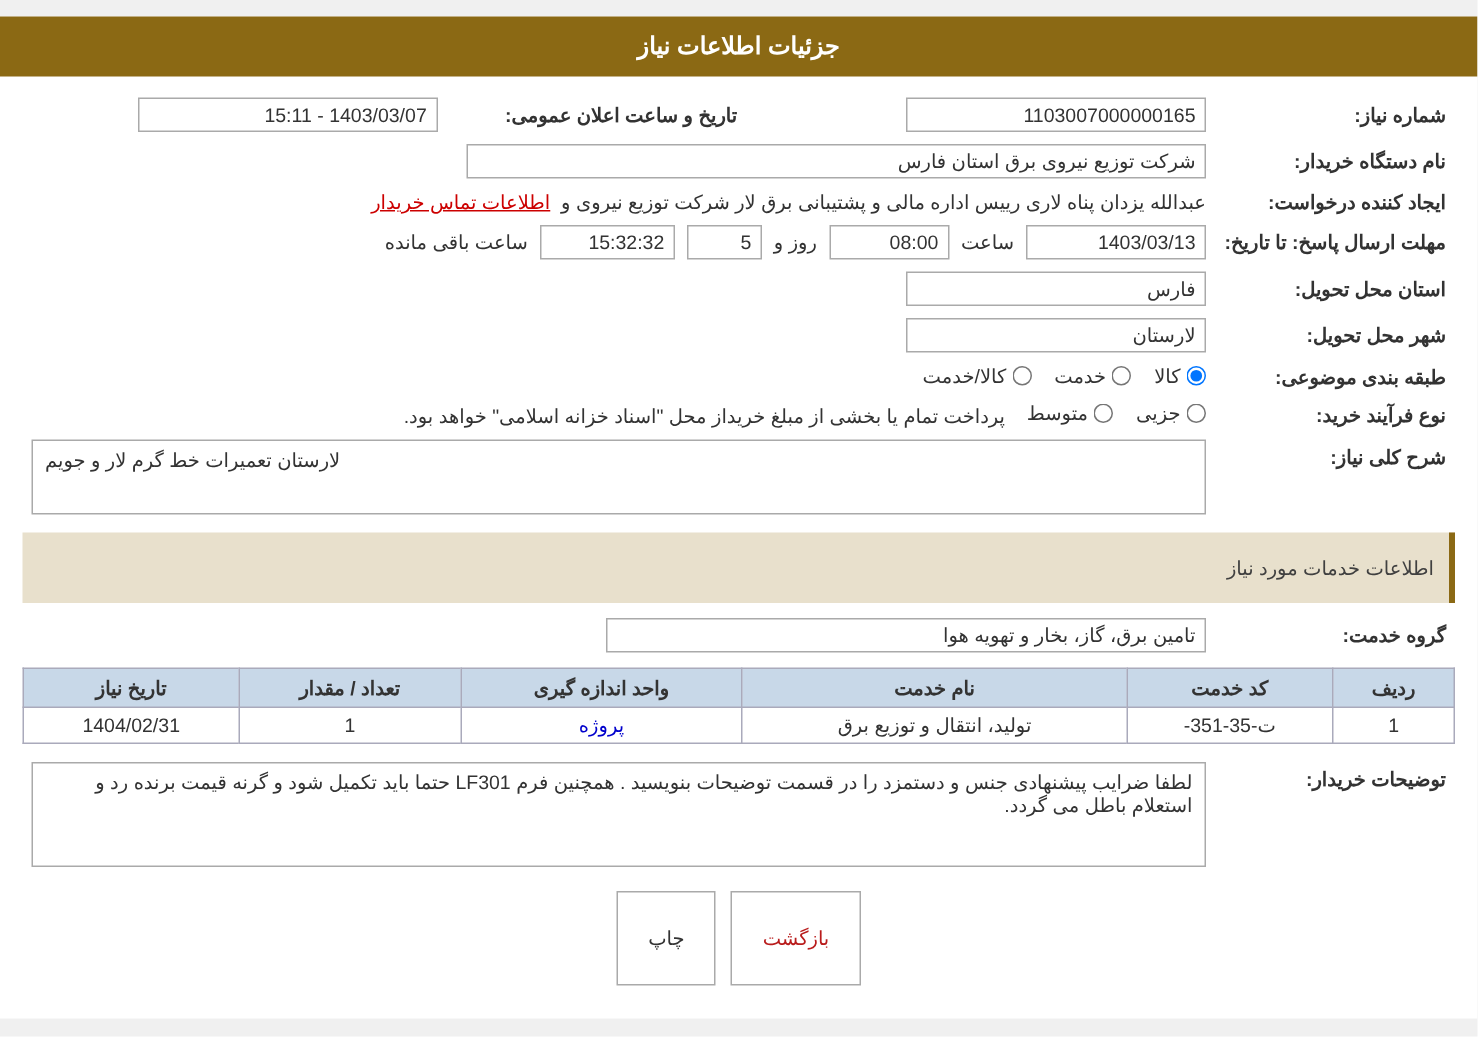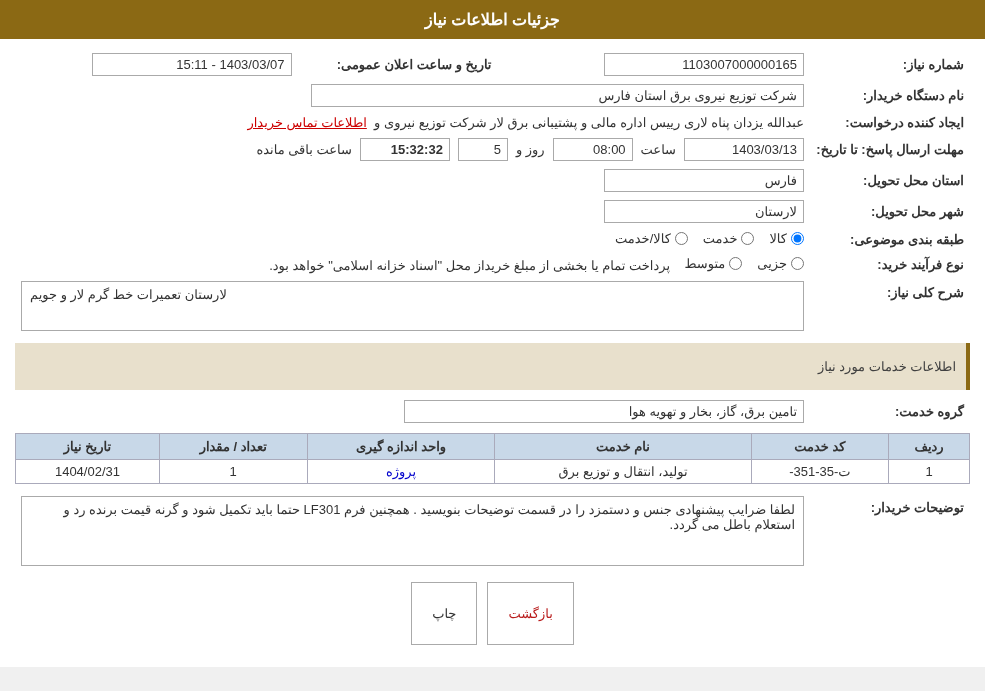--- a/index.html
+++ b/index.html
@@ -5,21 +5,21 @@
     * { box-sizing: border-box; margin: 0; padding: 0; }
     body {
       font-family: Tahoma, Arial, sans-serif;
       background: #f0f0f0;
       direction: rtl;
       font-size: 13px;
       color: #333;
     }
     .page-container {
       max-width: 985px;
-      margin: 0 auto;
+      margin: 11px auto;
       background: #fff;
     }
     .header-bar {
       background: #8B6914;
       color: #fff;
       text-align: center;
       padding: 10px 0;
       font-size: 16px;
       font-weight: bold;
     }
@@ -187,21 +187,21 @@
 
       <tr>
         <td class="label-cell">مهلت ارسال پاسخ: تا تاریخ:</td>
         <td class="value-cell" colspan="4">
           <span class="row-flex">
             <span class="input-box input-small">1403/03/13</span>
             <span>ساعت</span>
             <span class="input-box" style="width:80px;">08:00</span>
             <span>روز و</span>
             <span class="input-box" style="width:50px;">5</span>
-            <span class="input-box" style="width:90px;font-weight:bold;">15:32:32</span>
+            <span class="input-box" style="width:90px;">15:32:32</span>
             <span>ساعت باقی مانده</span>
           </span>
         </td>
       </tr>
 
       <tr>
         <td class="label-cell">استان محل تحویل:</td>
         <td class="value-cell" colspan="4">
           <span class="input-box input-medium">فارس</span>
         </td>

